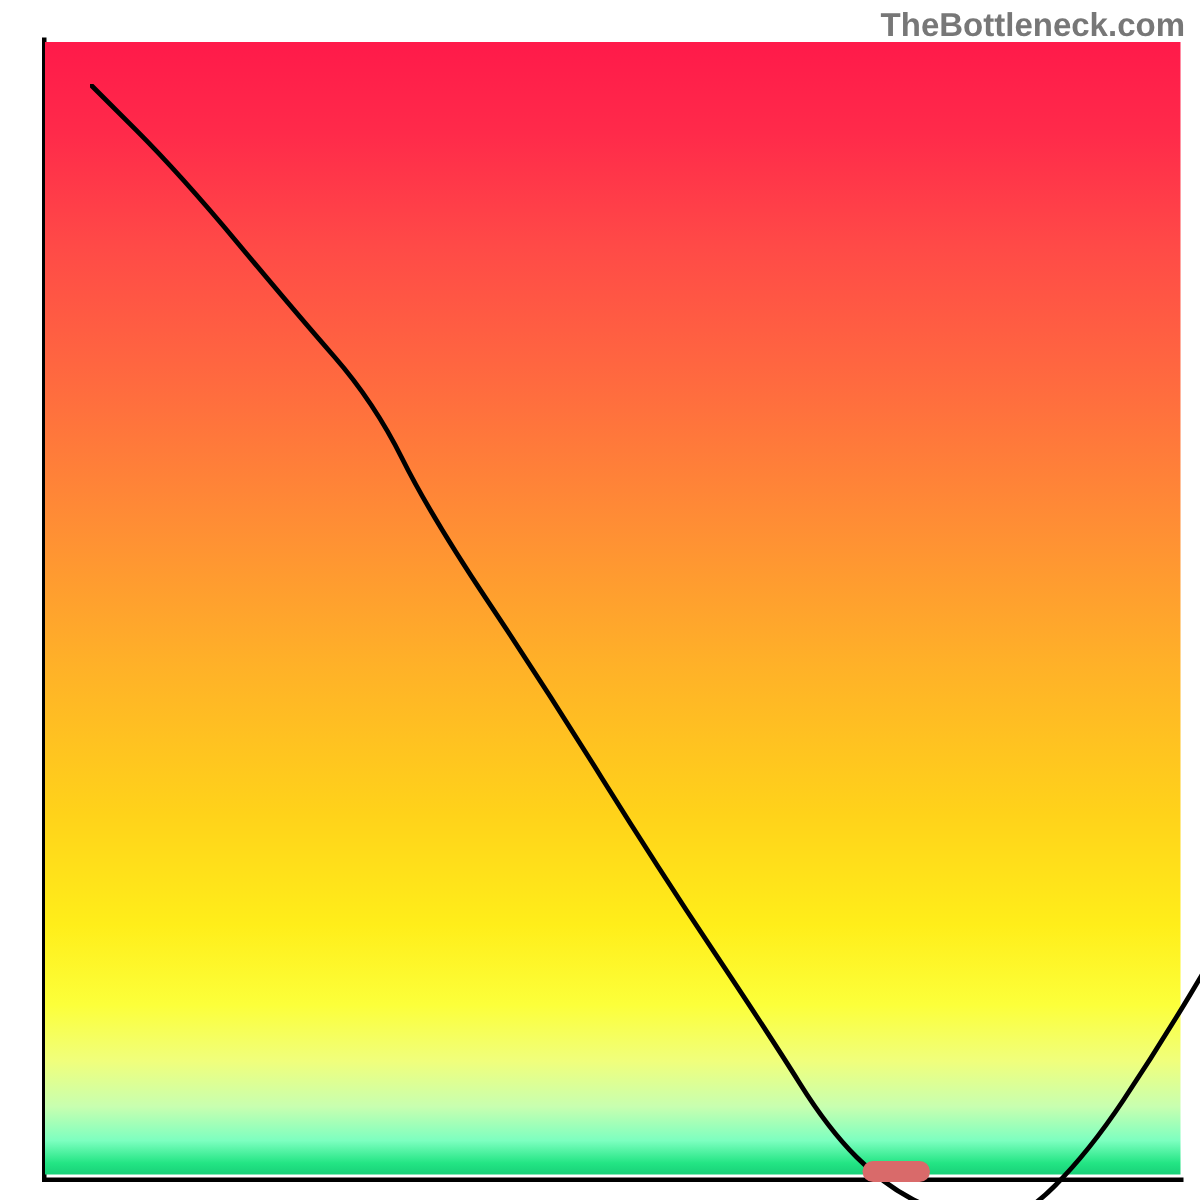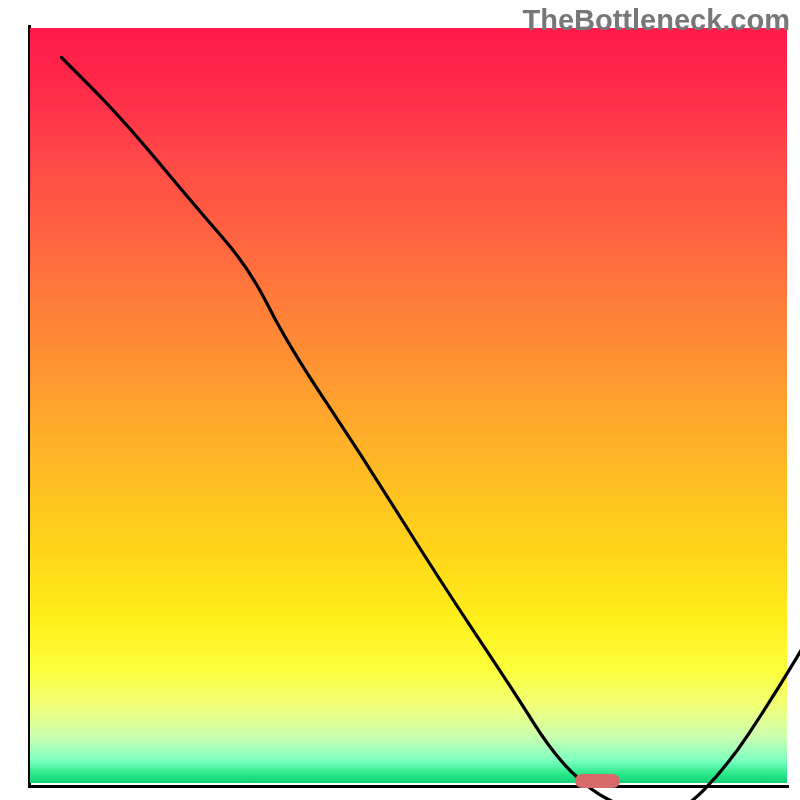--- a/index.html
+++ b/index.html
@@ -8,21 +8,21 @@
     width: 800px;
     height: 800px;
     background: #ffffff;
     position: relative;
     font-family: Arial, sans-serif;
   }
   .watermark {
     position: absolute;
     top: 4px;
     right: 10px;
-    font-size: 29px;
+    font-size: 22px;
     font-weight: bold;
     color: #777777;
     z-index: 10;
   }
   .plot-area {
     position: absolute;
     left: 30px;
     top: 28px;
     width: 757px;
     height: 757px;

